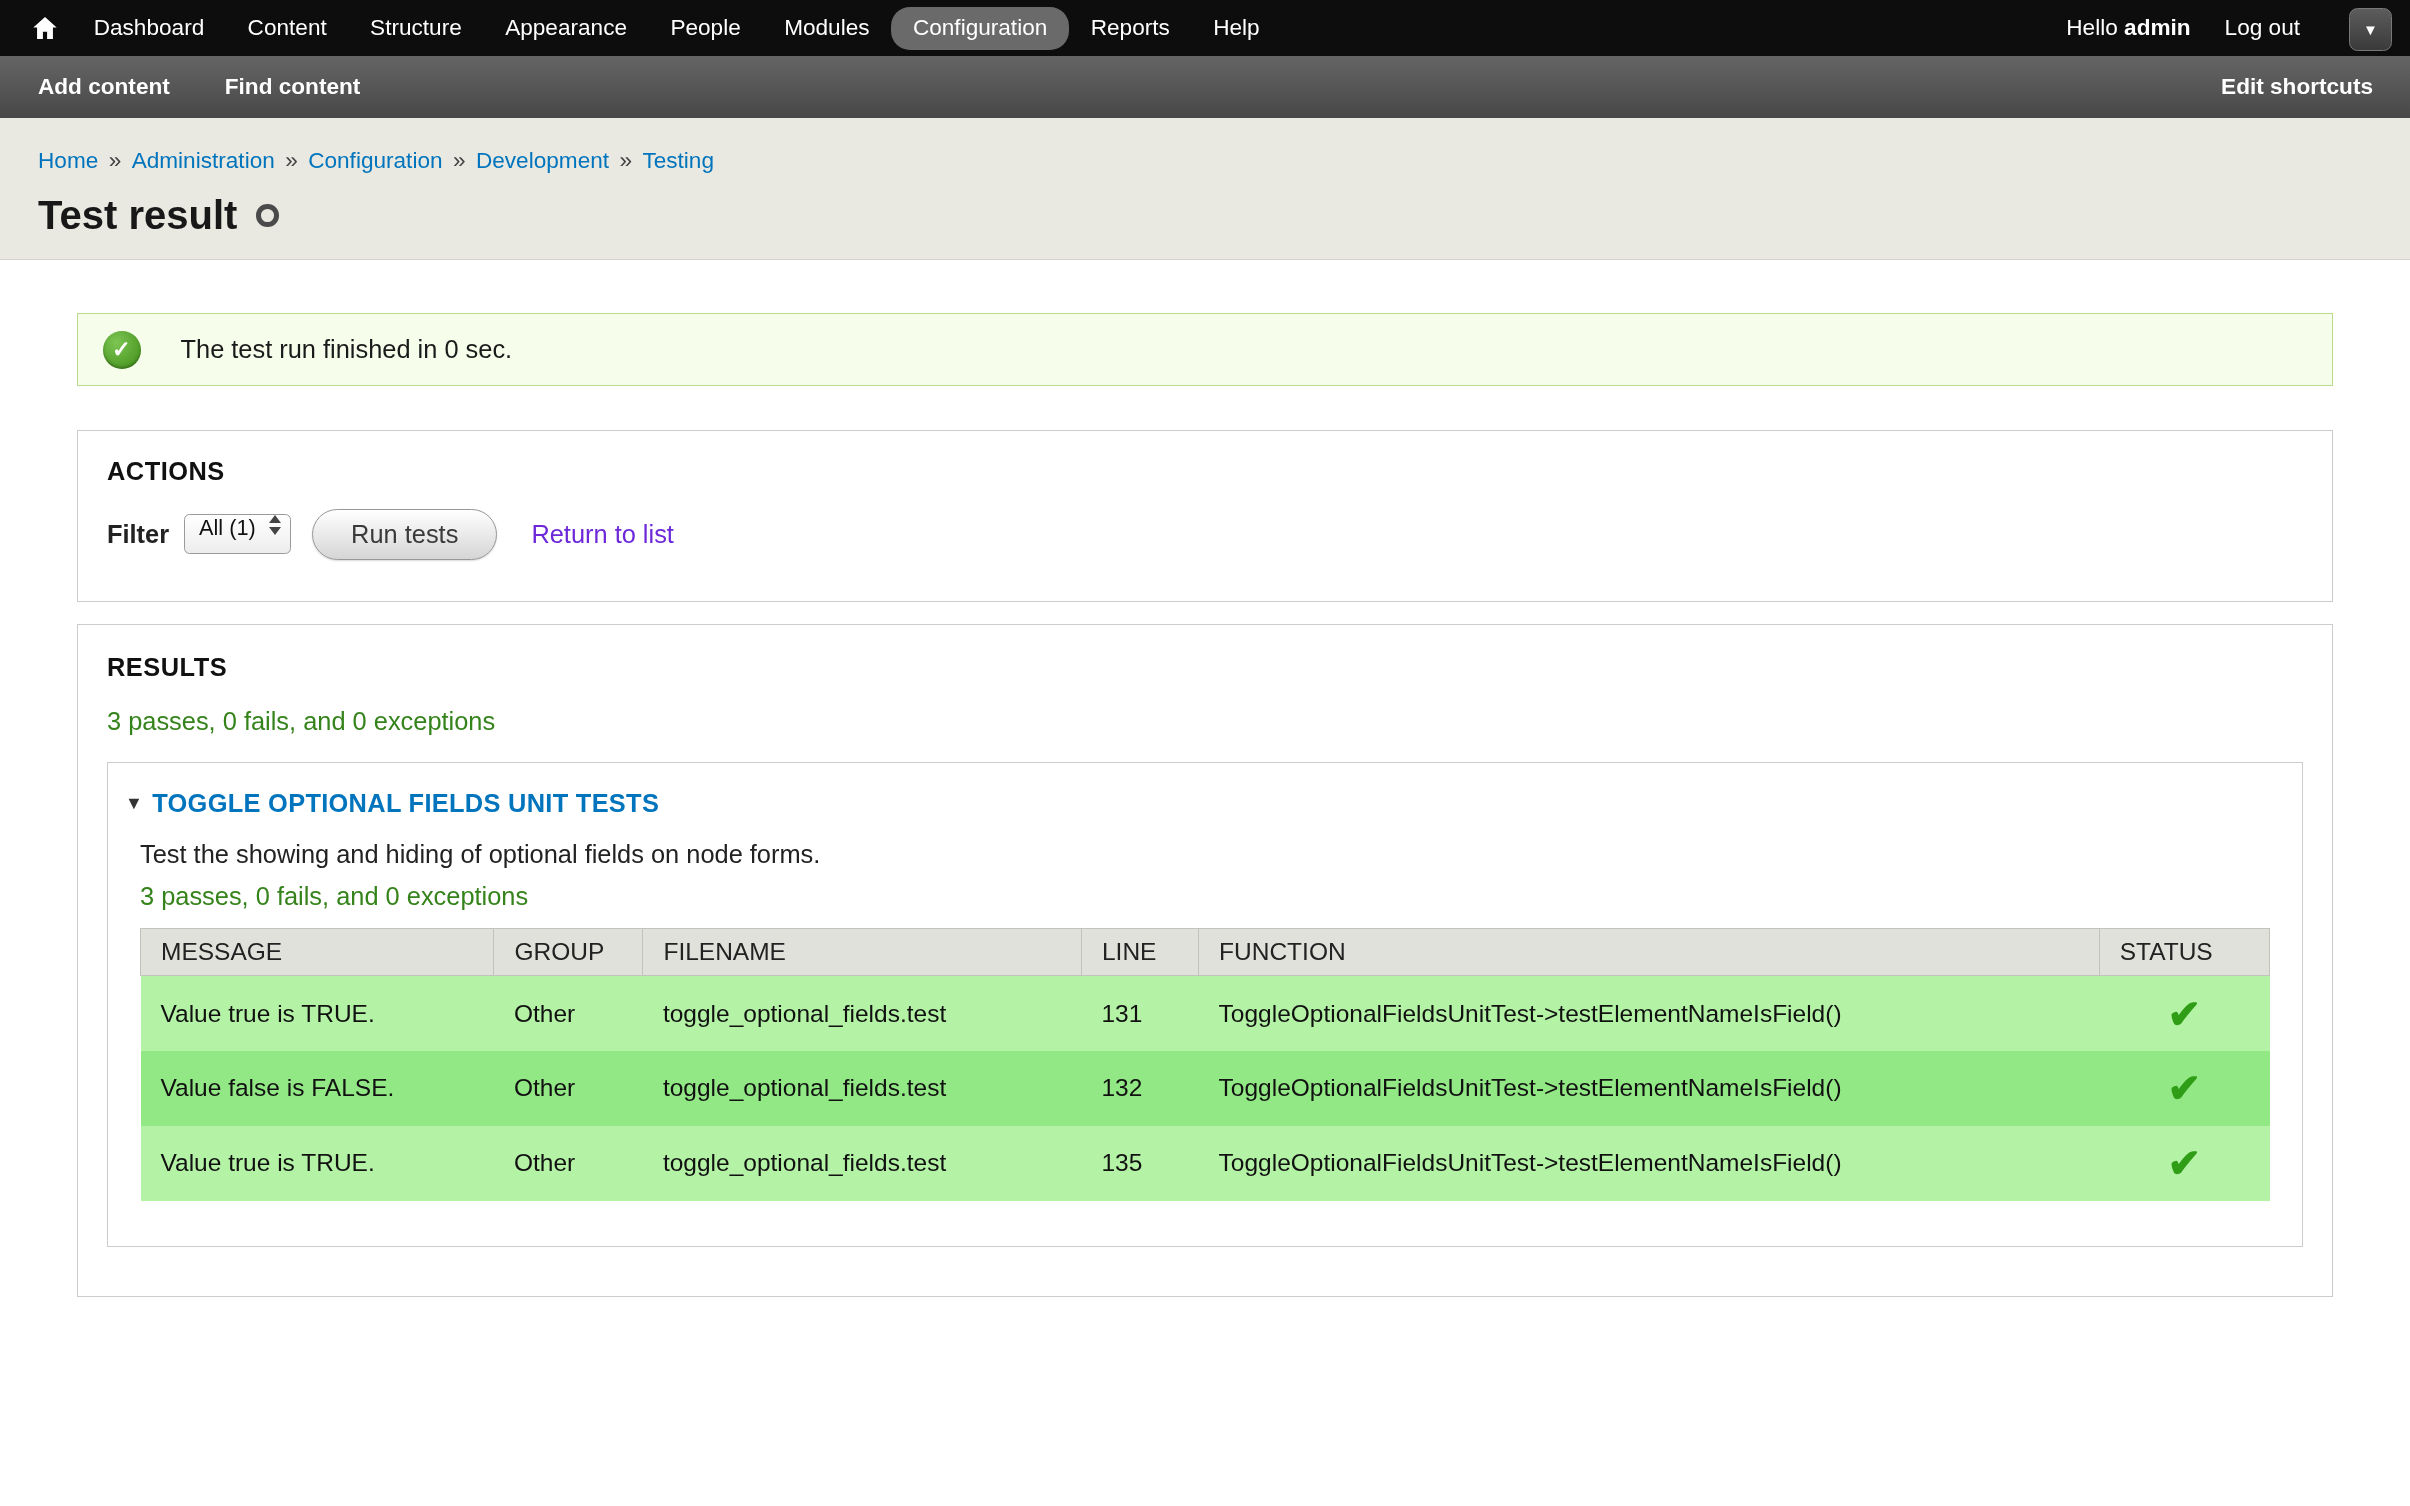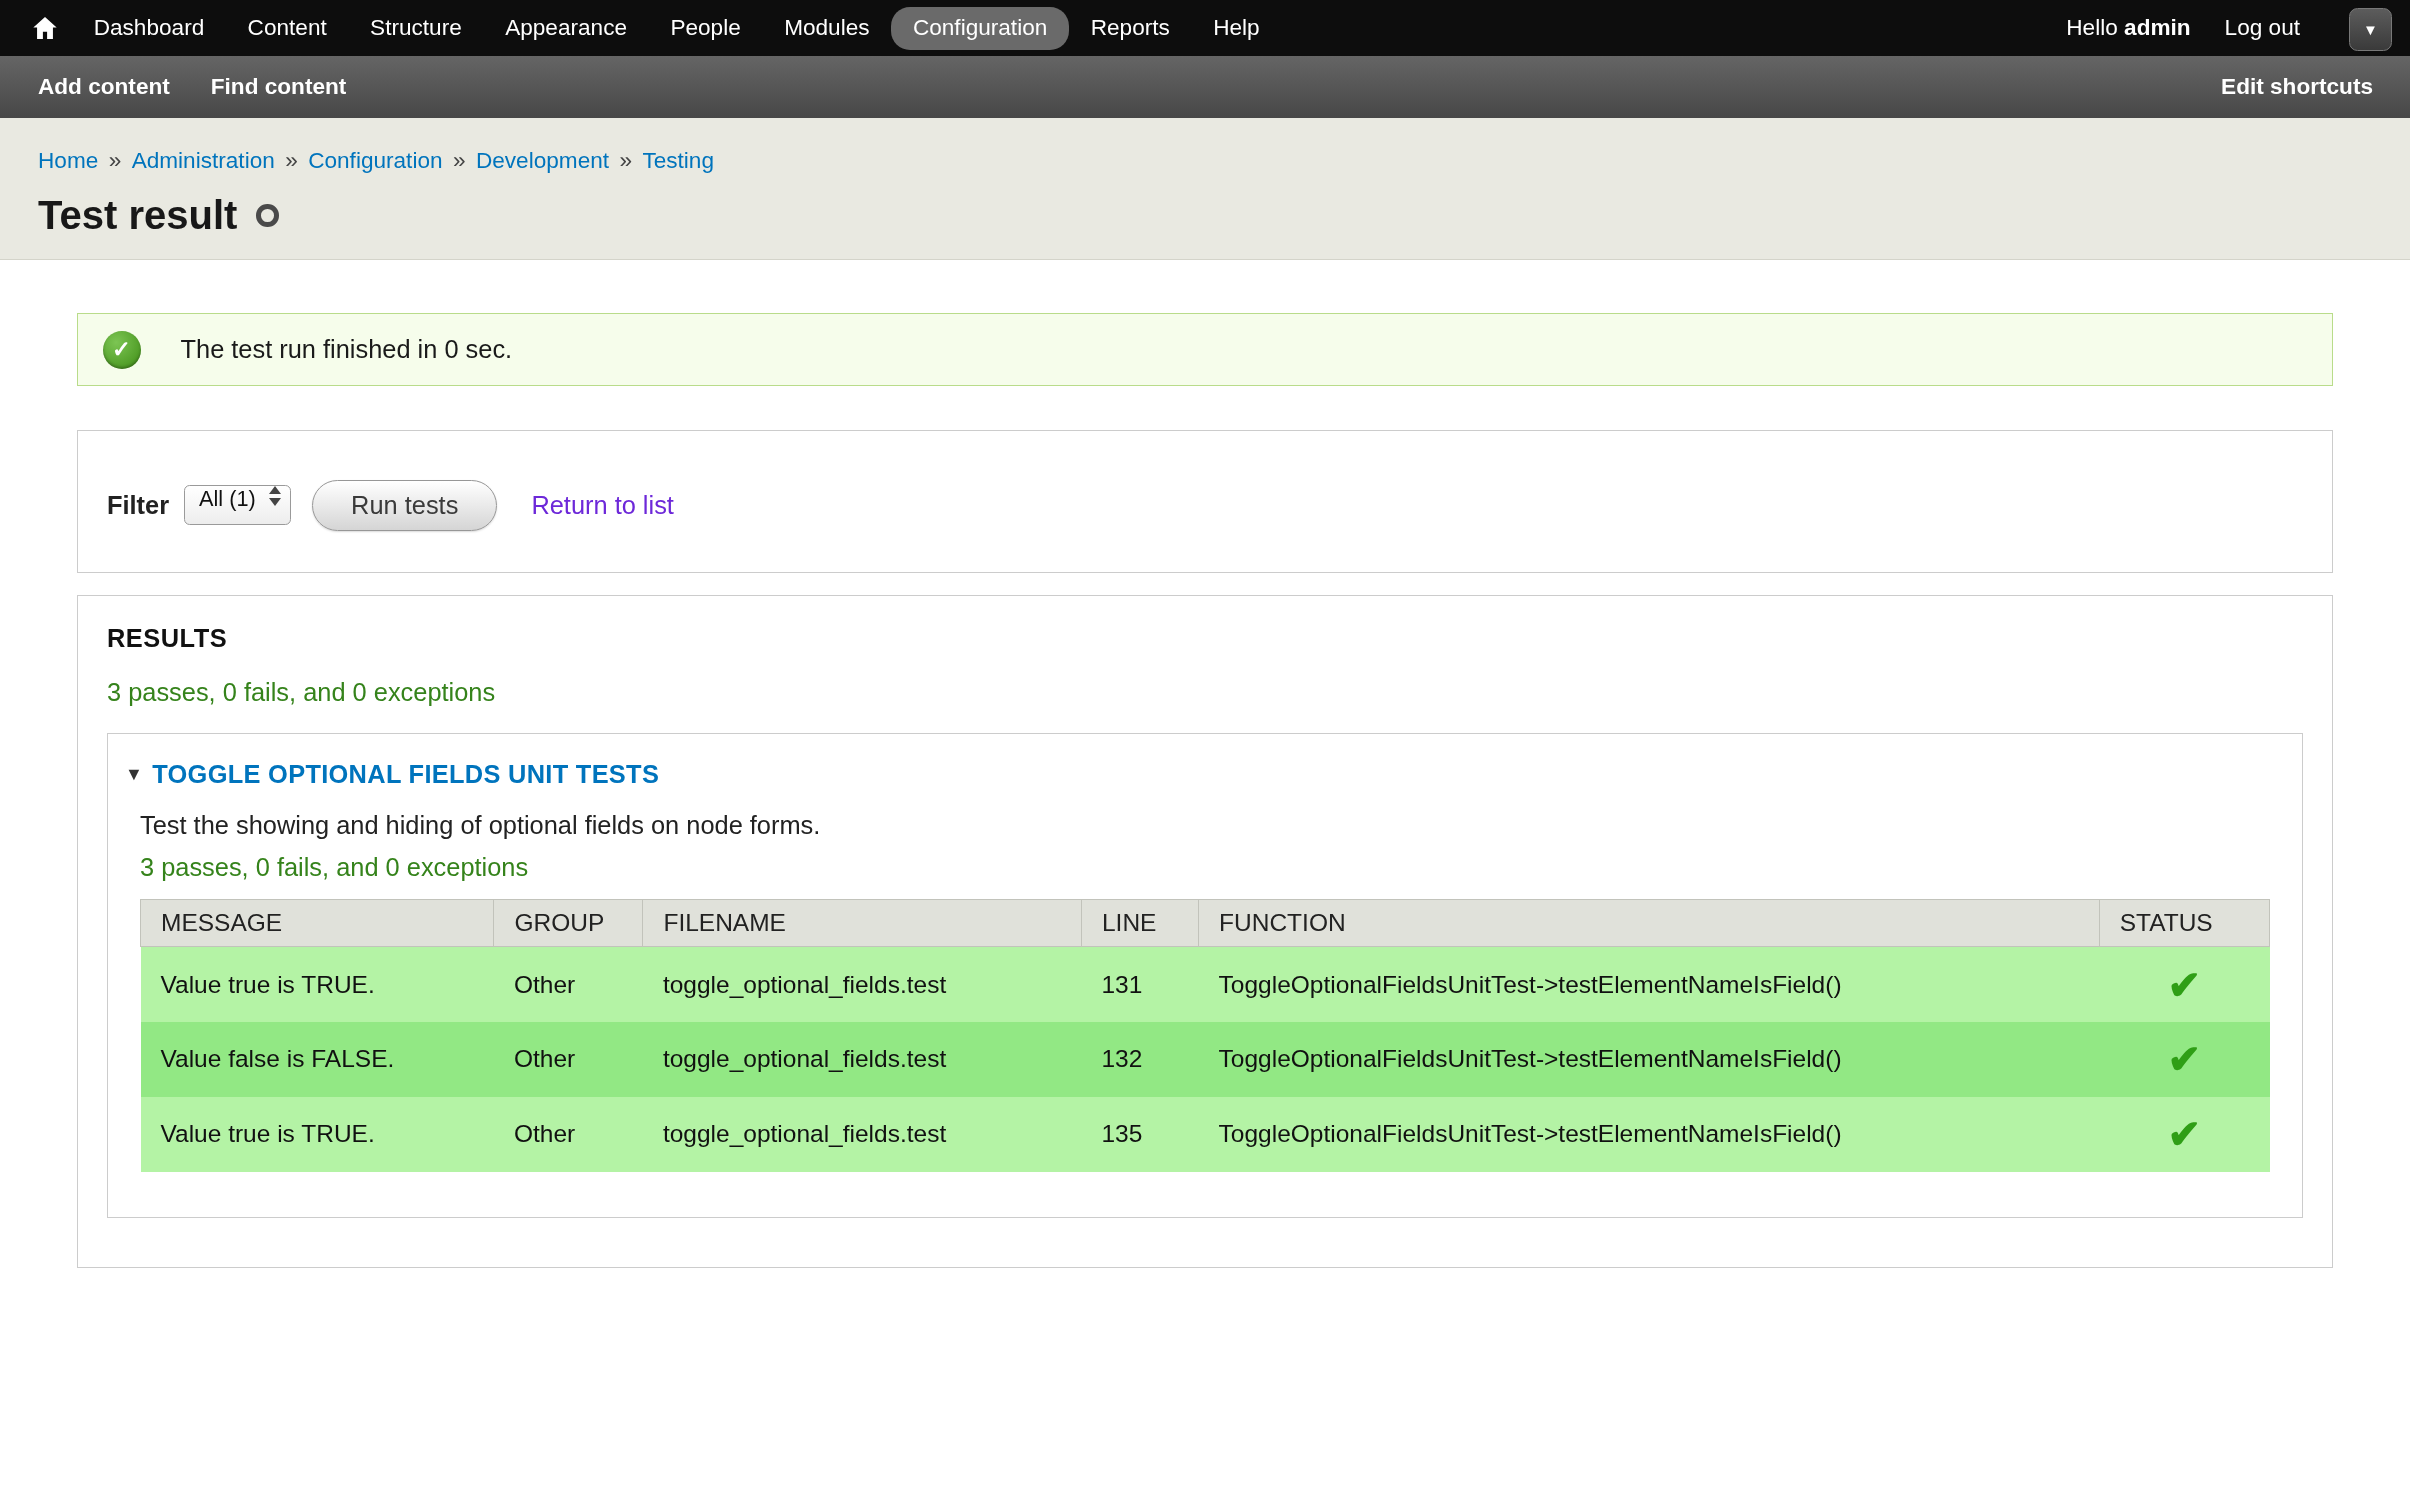--- a/index.html
+++ b/index.html
@@ -16,21 +16,21 @@
   .admin-right { display:flex; align-items:center; gap:34px; padding-right:94px; color:#fff; font-size:22.6px; white-space:nowrap; }
   .admin-right .uname { font-weight:bold; cursor:pointer; }
   .logout { cursor:pointer; }
   .toolbar-toggle { position:absolute; top:7.5px; right:19px; width:43px; height:43px;
     background:linear-gradient(#5c5c5c,#3a3a3a); border:0.9px solid #787878; border-radius:8.5px;
     color:#fff; display:flex; align-items:center; justify-content:center; font-size:15px; cursor:pointer; }
 
   
   .shortcut-bar { height:62px; background:linear-gradient(#656565,#474747);
     display:flex; align-items:center; justify-content:space-between; padding:0 38px; }
-  .shortcut-left { display:flex; gap:41px; }
+  .shortcut-left { display:flex; gap:55px; }
   .shortcut-link { color:#fff; font-size:22.6px; font-weight:bold; cursor:pointer; white-space:nowrap; }
 
   
   .page-header { background:#e9e9e1; border-bottom:0.9px solid #d4d4ca; padding:30px 38px 21px; }
   .breadcrumb { font-size:22.6px; color:#444; display:flex; gap:10.4px; align-items:center; }
   .crumb { color:#0074bd; cursor:pointer; }
   .crumb-sep { color:#444; }
   .title-row { margin-top:19px; display:flex; align-items:center; gap:19px; }
   .page-title { font-size:40px; font-weight:bold; color:#181818; }
   .gear-donut { width:22.6px; height:22.6px; border:5.6px solid #4a4a4a; border-radius:50%; cursor:pointer; }
@@ -146,20 +146,21 @@
 <main>
 
   <div class="status-message">
     <span class="status-ok-icon">
       <span>✓</span>
     </span>
     <span class="status-text">The test run finished in 0 sec.</span>
   </div>
 
   <section class="panel actions">
+    <div class="panel-legend">ACTIONS</div>
     <div class="controls">
       <span class="filter-label">Filter</span>
       <span class="select-box">
         <span class="select-value">All (1)</span>
         <span class="spin-arrows">
           <span class="tri-up"></span>
             <span class="tri-down"></span>
         </span>
       </span>
       <button class="run-button">Run tests</button>

